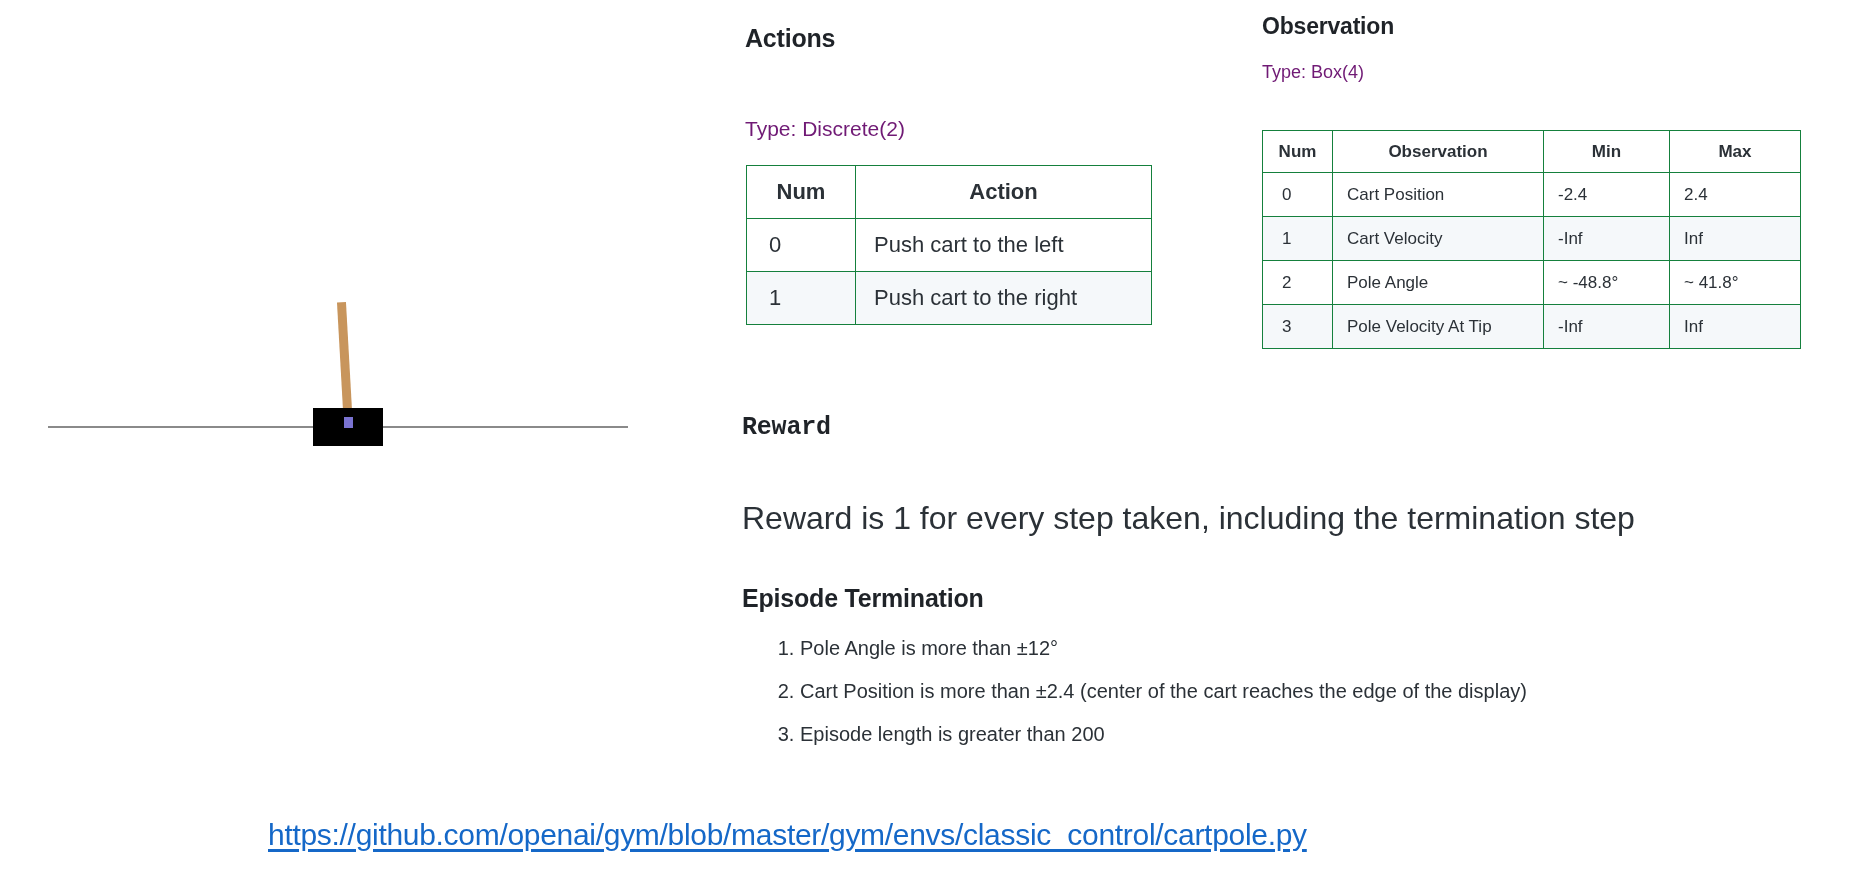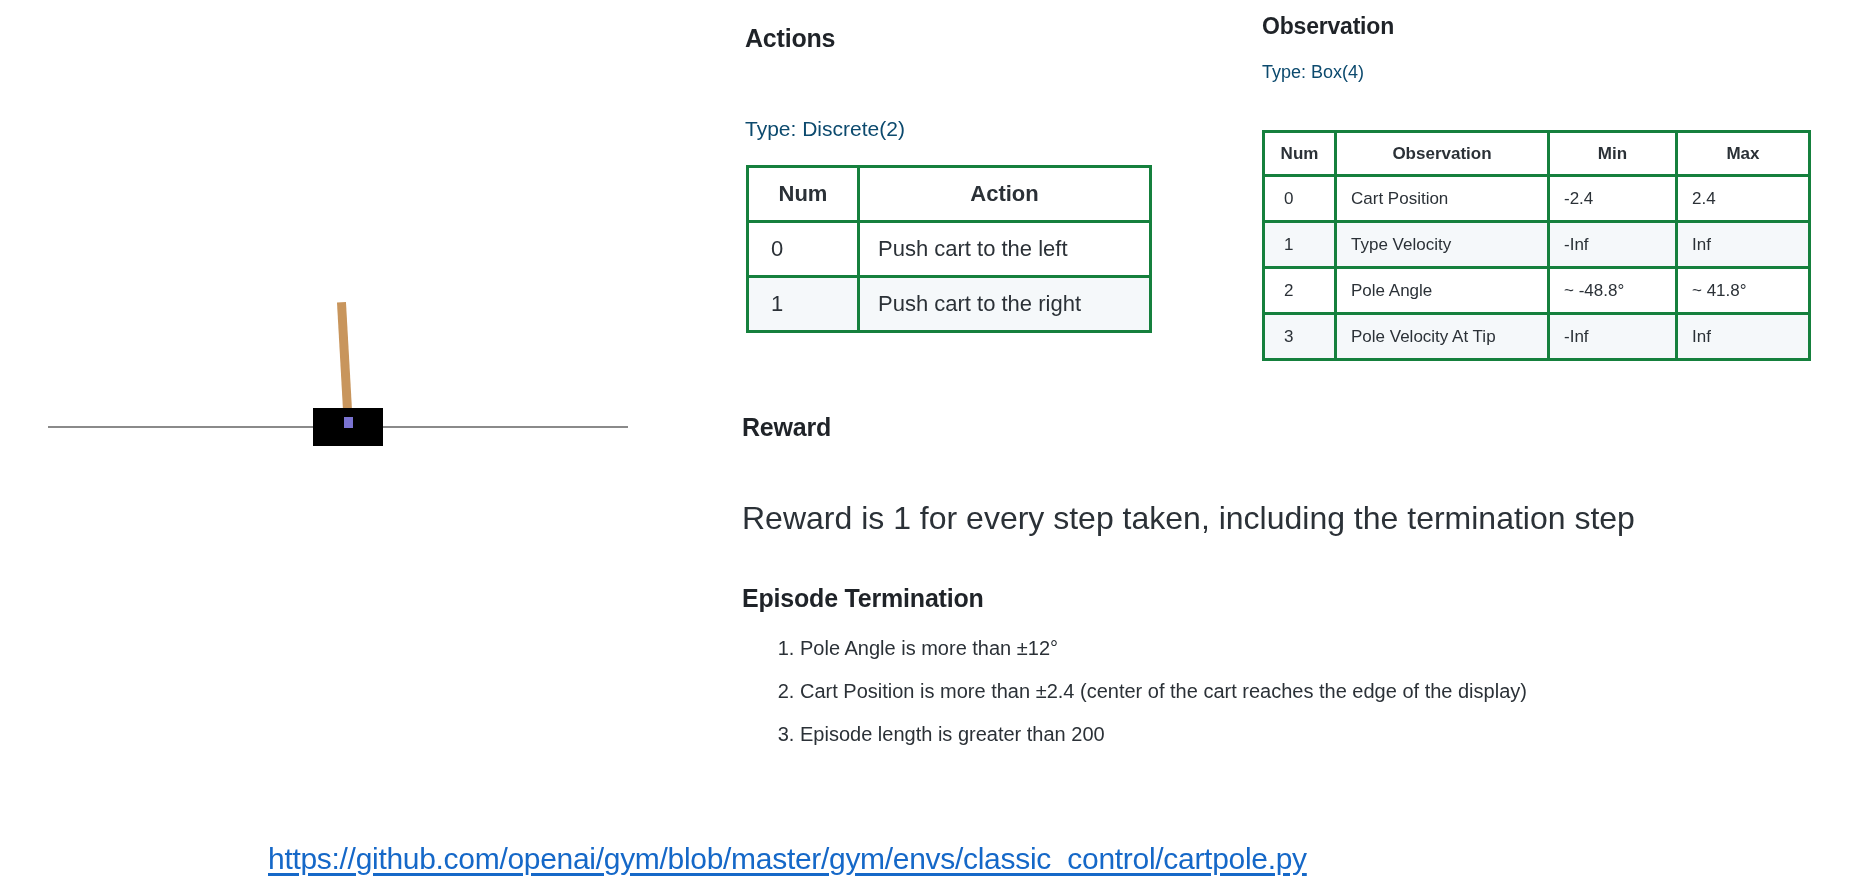--- a/index.html
+++ b/index.html
@@ -65,46 +65,46 @@
   .section-heading {
     position: absolute;
     font-size: 25px;
     font-weight: bold;
     letter-spacing: -0.2px;
     color: #1f2328;
   }
   .section-subtext {
     position: absolute;
     font-size: 21px;
-    color: #0c4a6e;
+    color: #701a75;
   }
   .body-text {
     position: absolute;
     font-size: 32px;
     color: #2b3137;
   }
 
   #actions-heading   { left: 745px;  top: 24px; }
   #actions-type      { left: 745px;  top: 80px; margin-top: 37px; }
   #observation-heading { left: 1262px; top: 13px; font-size: 23px; }
   #observation-type    { left: 1262px; top: 62px; font-size: 18px; }
-  #reward-heading    { left: 742px;  top: 413px; }
+  #reward-heading    { left: 742px;  top: 413px; font-family: Liberation Mono, monospace; }
   #reward-text       { left: 742px;  top: 500px; }
   #termination-heading { left: 742px; top: 584px; }
 
   
   table.data-table {
     position: absolute;
     border-collapse: collapse;
     background: #ffffff;
     table-layout: fixed;
   }
   table.data-table th,
   table.data-table td {
-    border: 3px solid #15803d;
+    border: 1px solid #15803d;
     color: #2b3137;
     white-space: nowrap;
   }
   table.data-table th {
     font-weight: bold;
     text-align: center;
   }
   table.data-table td {
     text-align: left;
     font-weight: normal;
@@ -156,21 +156,20 @@
   #source-link {
     position: absolute;
     left: 268px;
     top: 818px;
     font-size: 30px;
     color: #1568c8;
     text-decoration: underline;
     text-underline-offset: 4px;
     letter-spacing: -0.3px;
     cursor: pointer;
-    margin-top: 24px;
   }
 </style>
 </head>
 <body>
 
 <div id="cartpole-render">
   <div id="cartpole-track"></div>
   <div id="cartpole-pole"></div>
   <div id="cartpole-cart"></div>
   <div id="cartpole-axle"></div>
@@ -212,21 +211,21 @@
   </thead>
   <tbody>
     <tr class="even-row">
       <td class="col-num">0</td>
       <td class="col-obs">Cart Position</td>
       <td class="col-min">-2.4</td>
       <td class="col-max">2.4</td>
     </tr>
     <tr class="odd-row">
       <td class="col-num">1</td>
-      <td class="col-obs">Type Velocity</td>
+      <td class="col-obs">Cart Velocity</td>
       <td class="col-min">-Inf</td>
       <td class="col-max">Inf</td>
     </tr>
     <tr class="even-row">
       <td class="col-num">2</td>
       <td class="col-obs">Pole Angle</td>
       <td class="col-min">~ -48.8°</td>
       <td class="col-max">~ 41.8°</td>
     </tr>
     <tr class="odd-row">

